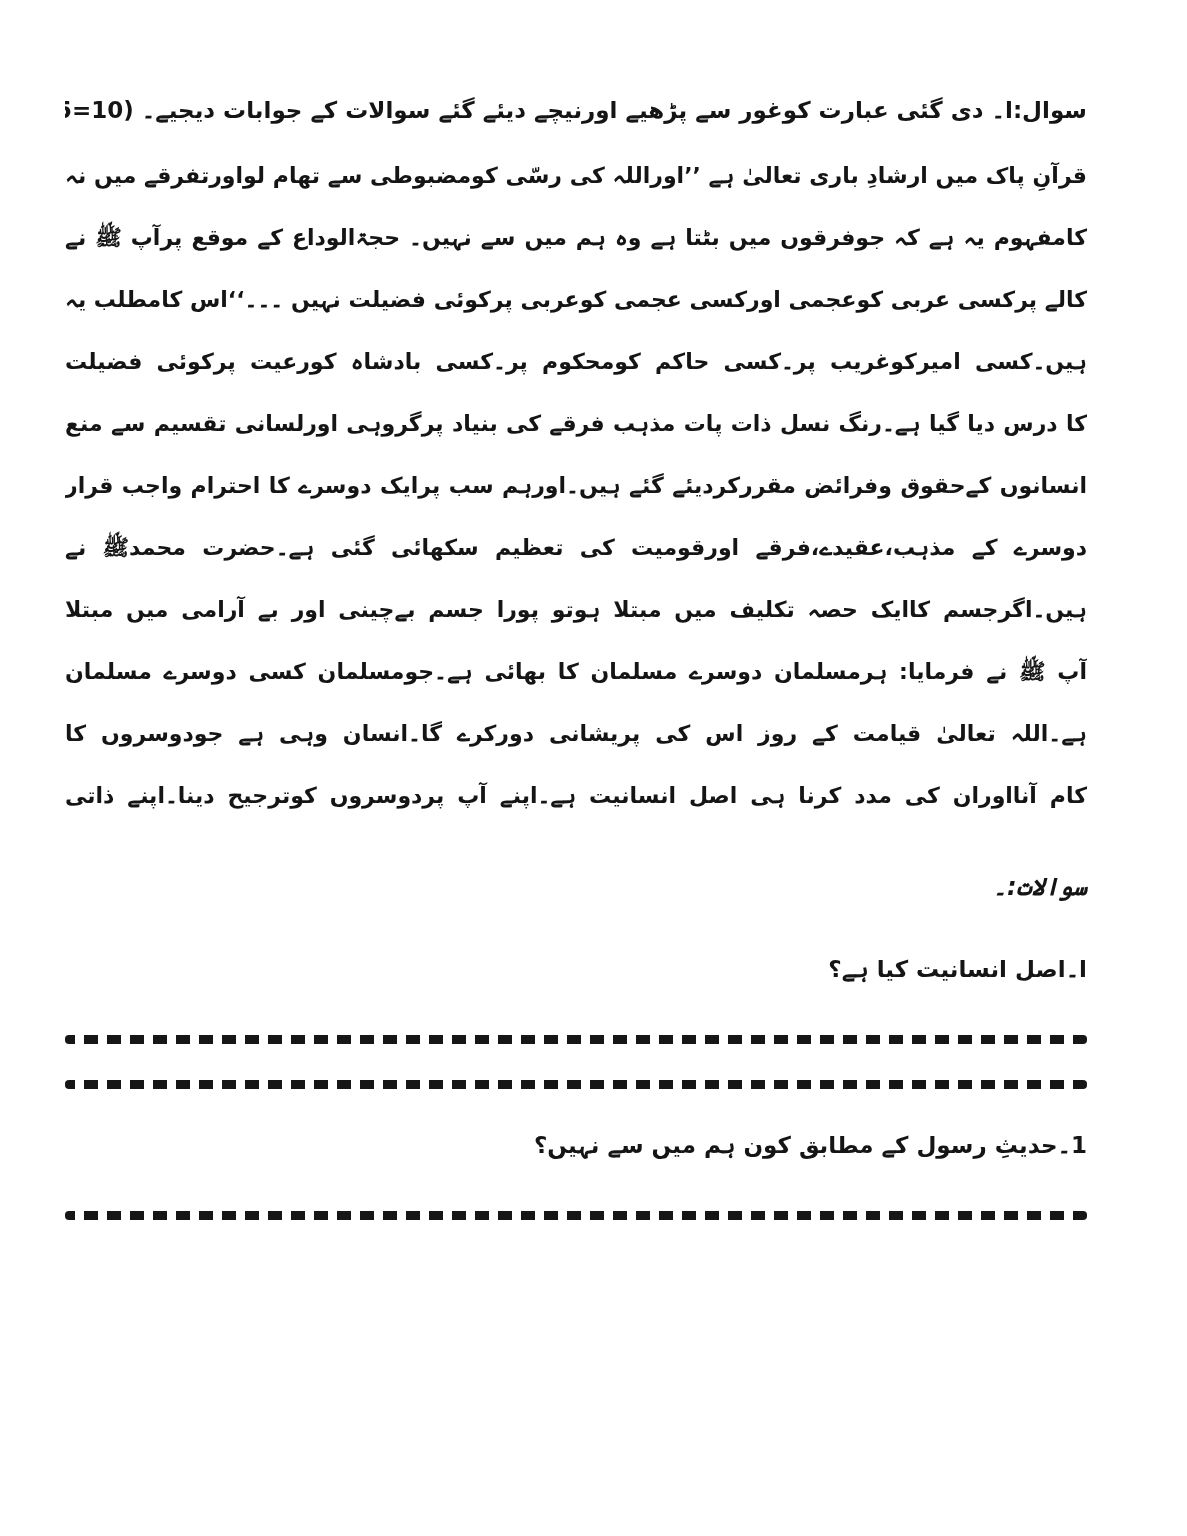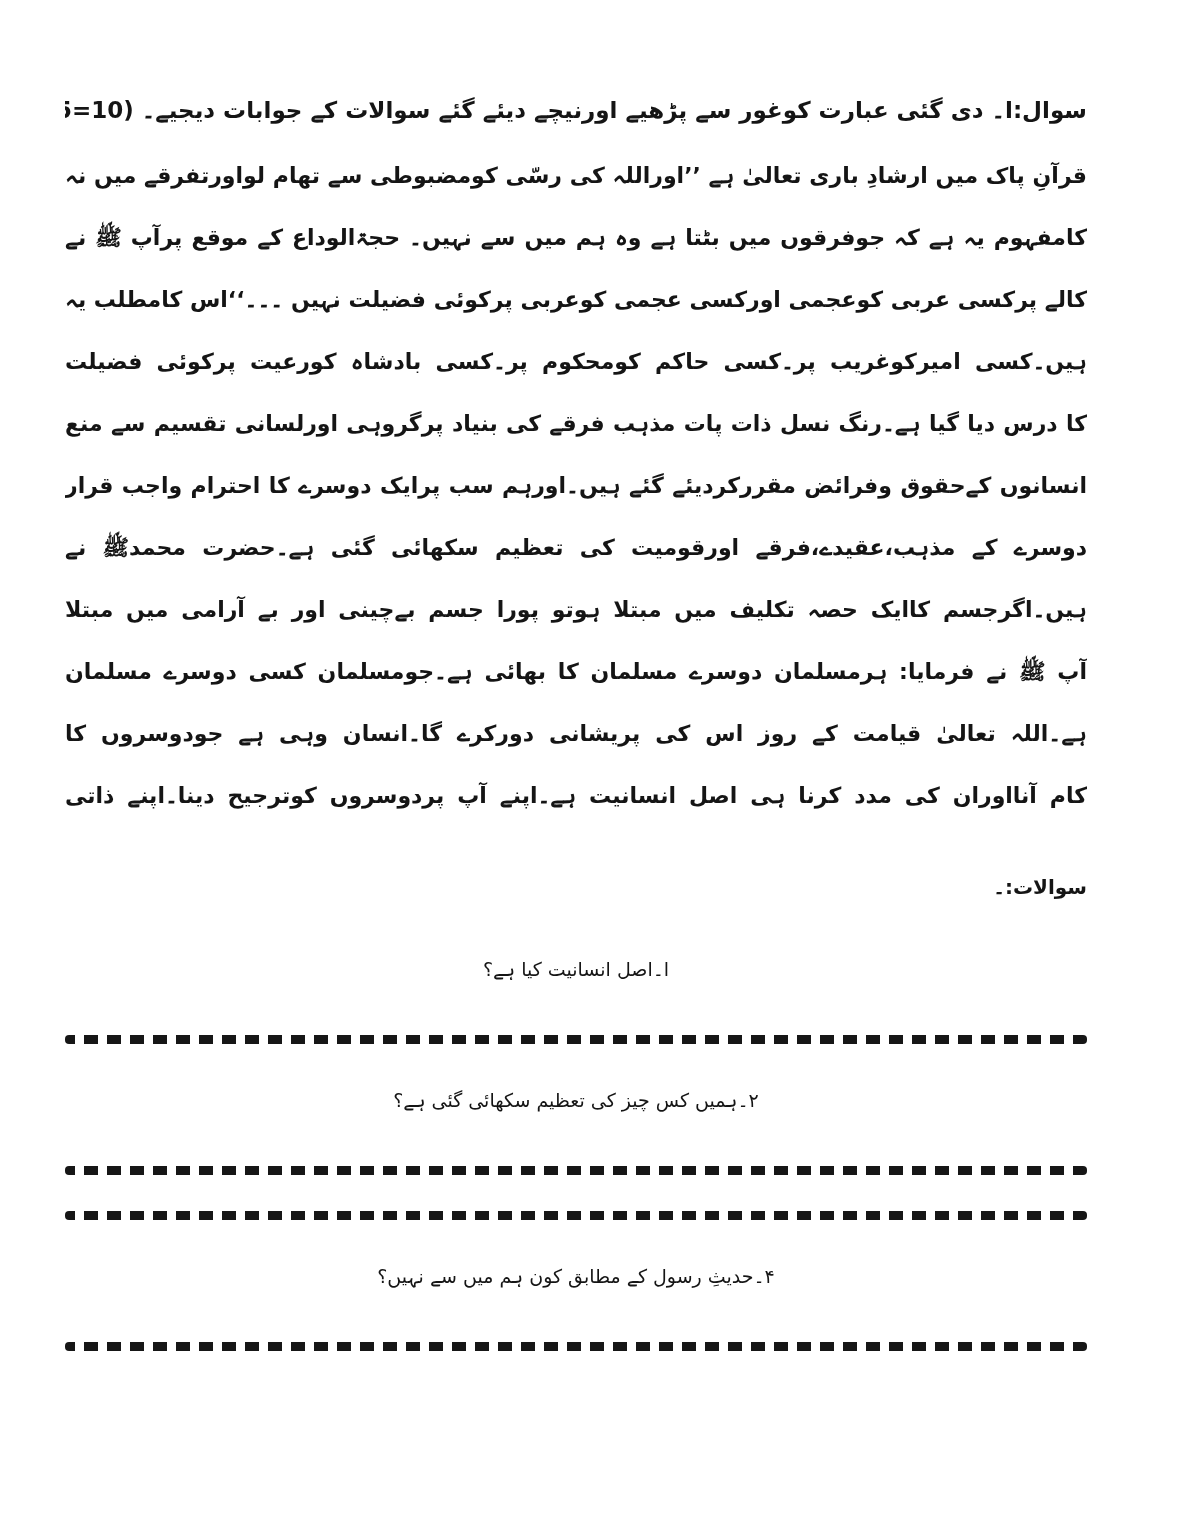--- a/index.html
+++ b/index.html
@@ -28,29 +28,30 @@
     height: 62px; line-height: 62px;
     font-size: 22px; font-weight: bold;
     text-align: justify; text-align-last: justify;
     text-justify: inter-word;
     overflow: hidden;
   }
   .pline.last { text-align-last: right; }
   .q-heading {
     margin-top: 30px;
     height: 60px; line-height: 60px;
-    font-size: 20px; font-weight: bold;
+    font-size: 24px; font-weight: bold;
     text-align: right;
+    font-style: italic;
   }
   .qblock { margin-top: 22px; }
   .qblock + .qblock { margin-top: 26px; }
   .qtext {
     height: 60px; line-height: 60px;
-    font-size: 19px; font-weight: normal;
-    text-align: center;
+    font-size: 23px; font-weight: bold;
+    text-align: right;
     overflow: hidden;
   }
   .answer-line {
     margin-top: 36px;
     height: 9px;
     background: repeating-linear-gradient(to left, #161616 0px 14px, transparent 14px 23px);
     border-radius: 4px;
   }
 </style>
 </head>
@@ -74,27 +75,23 @@
     <div class="pline">کام آنااوران کی مدد کرنا ہی اصل انسانیت ہے۔اپنے آپ پردوسروں کوترجیح دینا۔اپنے ذاتی مفادات کوپسِ پشت ڈال</div>
   </div>
 
   <div class="q-heading">سوالات:۔</div>
 
   <div class="qblock">
     <div class="qtext">ا۔اصل انسانیت کیا ہے؟</div>
     <div class="answer-line"></div>
   </div>
 
-  <div class="qblock">
-    <div class="qtext">۲۔ہمیں کس چیز کی تعظیم سکھائی گئی ہے؟</div>
-    <div class="answer-line"></div>
-  </div>
 
   <div class="qblock">
     <div class="answer-line"></div>
   </div>
 
   <div class="qblock">
-    <div class="qtext">۴۔حدیثِ رسول کے مطابق کون ہم میں سے نہیں؟</div>
+    <div class="qtext">1۔حدیثِ رسول کے مطابق کون ہم میں سے نہیں؟</div>
     <div class="answer-line"></div>
   </div>
 
 </div>
 
 </body></html>

